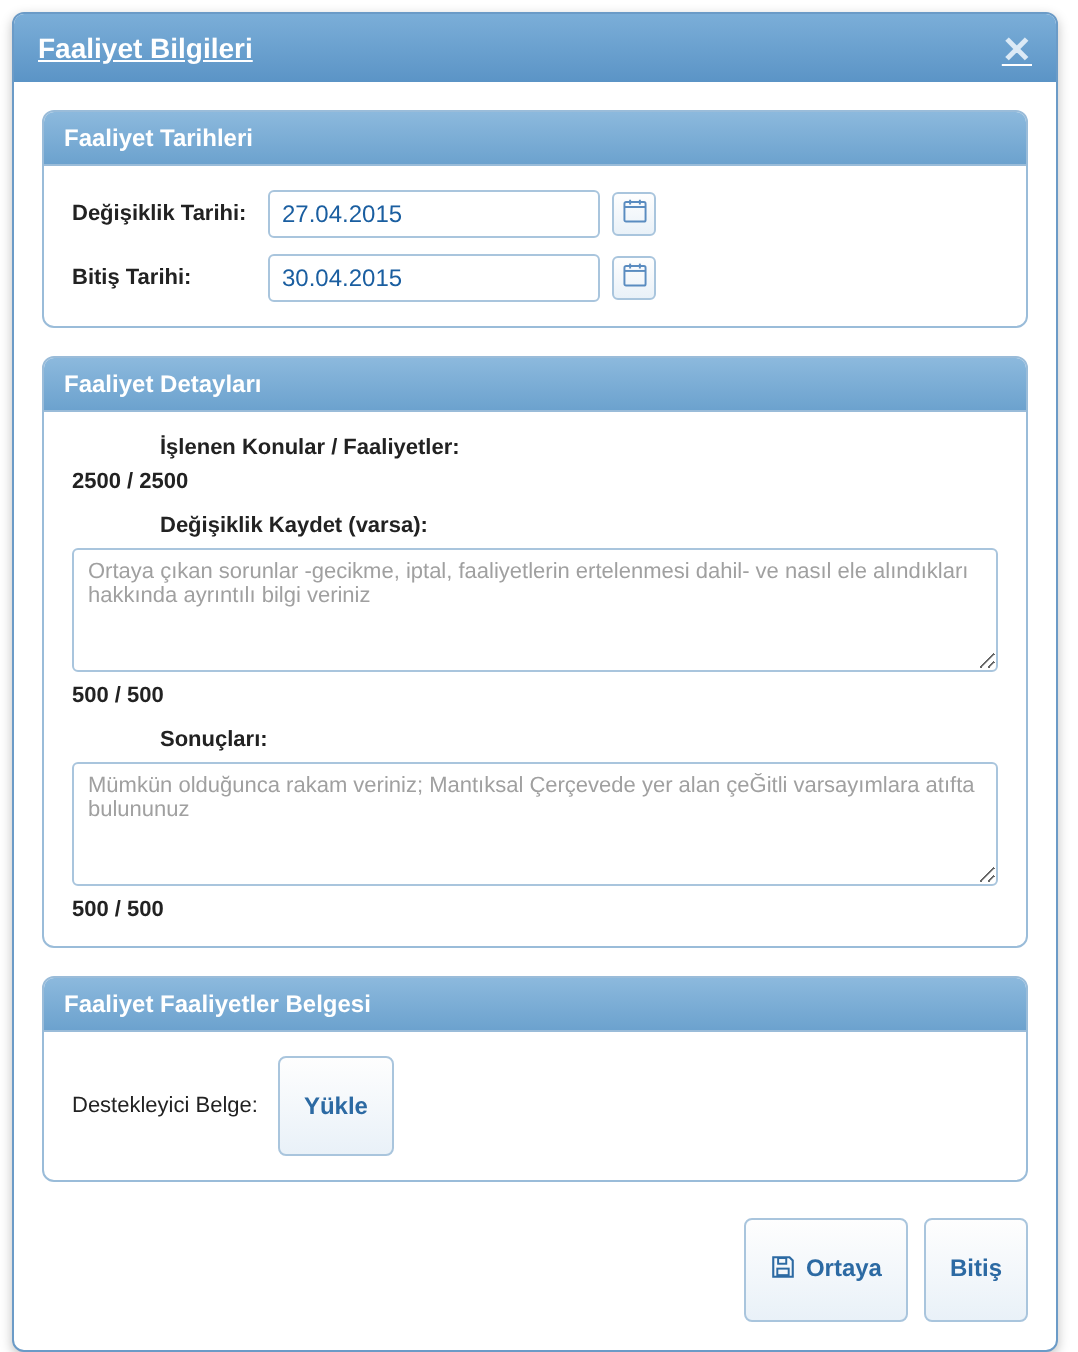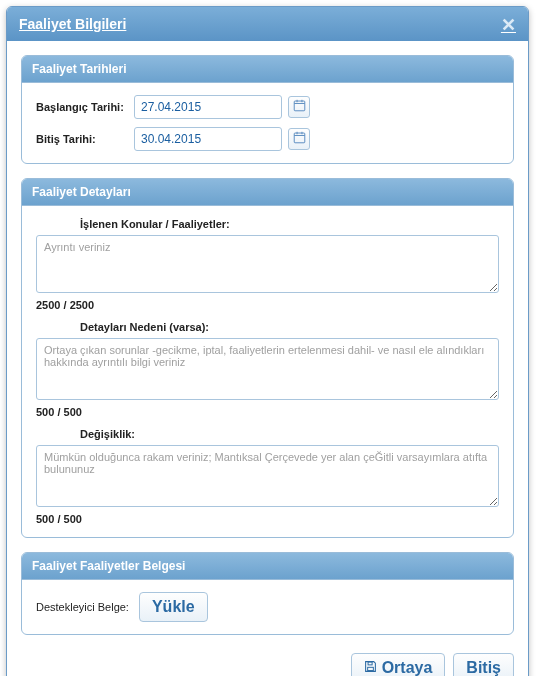--- a/index.html
+++ b/index.html
@@ -63,21 +63,21 @@
     margin-bottom: 8px;
   }
   .form-row:last-child { margin-bottom: 0; }
   .form-label {
     width: 98px;
     font-weight: bold;
     color: #222;
     font-size: 11px;
   }
   .date-input {
-    width: 148px;
+    width: 166px;
     padding: 4px 6px;
     border: 1px solid #a9c5dd;
     border-radius: 3px;
     color: #1a5ea0;
     font-size: 12px;
     background: #fff;
     outline: none;
   }
   .cal-btn {
     margin-left: 6px;
@@ -125,29 +125,28 @@
     align-items: center;
   }
   .upload-label {
     font-weight: normal;
     font-size: 11px;
     color: #222;
     margin-right: 10px;
   }
   .btn {
     display: inline-flex;
-    align-items: center;
     gap: 5px;
     border: 1px solid #a9c5dd;
     border-radius: 4px;
     background: linear-gradient(to bottom, #fefefe 0%, #e9f1f8 100%);
     color: #2c6aa3;
-    font-size: 16px;
-    font-weight: bold;
-    padding: 5px 12px;
+    font-size: 12px;
+    font-weight: bold;
+    padding: 17px 12px;
     cursor: pointer;
   }
   .dialog-footer {
     display: flex;
     justify-content: flex-end;
     gap: 8px;
     padding-top: 4px;
   }
   .save-icon svg { width: 13px; height: 13px; }
 </style>
@@ -161,21 +160,21 @@
     <span class="dialog-close">✕</span>
   </div>
 
   <div class="dialog-body">
 
     <div class="panel">
       <div class="panel-header">Faaliyet Tarihleri</div>
       <div class="panel-body">
 
         <div class="form-row">
-          <label class="form-label">Başlangıç Tarihi:</label>
+          <label class="form-label">Değişiklik Tarihi:</label>
           <input type="text" class="date-input" value="27.04.2015" style="">
           <div class="cal-btn">
             <span>
               <svg viewBox="0 0 16 16">
                   <rect x="1.5" y="2.5" width="13" height="12" rx="1" fill="none" stroke="#5a8cc0" stroke-width="1.2"></rect>
                   <line x1="1.5" y1="5.5" x2="14.5" y2="5.5" stroke="#5a8cc0" stroke-width="1.2"></line>
                   <line x1="5" y1="1" x2="5" y2="4" stroke="#5a8cc0" stroke-width="1.2"></line>
                   <line x1="11" y1="1" x2="11" y2="4" stroke="#5a8cc0" stroke-width="1.2"></line>
                 </svg>
             </span>
@@ -199,32 +198,31 @@
 
       </div>
     </div>
 
     <div class="panel">
       <div class="panel-header">Faaliyet Detayları</div>
       <div class="panel-body">
 
         <div class="field-block">
           <label class="field-label">İşlenen Konular / Faaliyetler:</label>
-          <textarea rows="4" style="height: 58px;" placeholder="Ayrıntı veriniz"></textarea>
           <div class="counter">2500 / 2500</div>
         </div>
 
         <div class="field-block">
-          <label class="field-label">Detayları Nedeni (varsa):</label>
+          <label class="field-label">Değişiklik Kaydet (varsa):</label>
           <textarea rows="4" style="height: 62px;" placeholder="Ortaya çıkan sorunlar -gecikme, iptal, faaliyetlerin ertelenmesi dahil- ve nasıl ele alındıkları hakkında ayrıntılı bilgi veriniz"></textarea>
           <div class="counter">500 / 500</div>
         </div>
 
         <div class="field-block">
-          <label class="field-label">Değişiklik:</label>
+          <label class="field-label">Sonuçları:</label>
           <textarea rows="4" style="height: 62px;" placeholder="Mümkün olduğunca rakam veriniz; Mantıksal Çerçevede yer alan çeĞitli varsayımlara atıfta bulununuz"></textarea>
           <div class="counter">500 / 500</div>
         </div>
 
       </div>
     </div>
 
     <div class="panel">
       <div class="panel-header">Faaliyet Faaliyetler Belgesi</div>
       <div class="panel-body">

